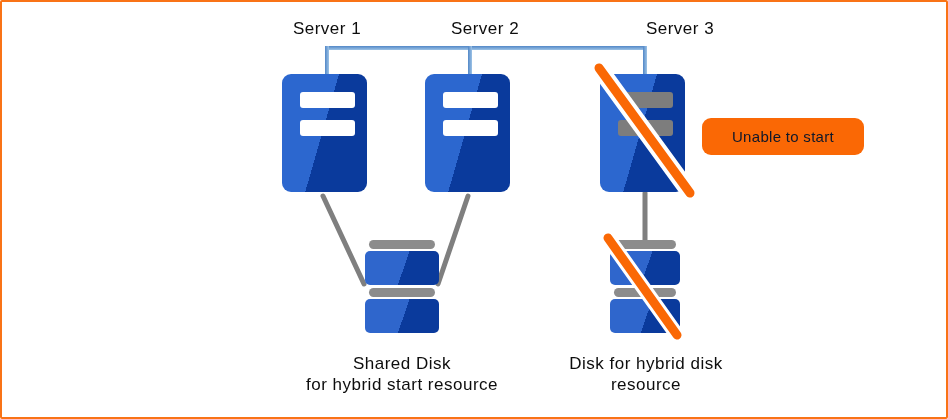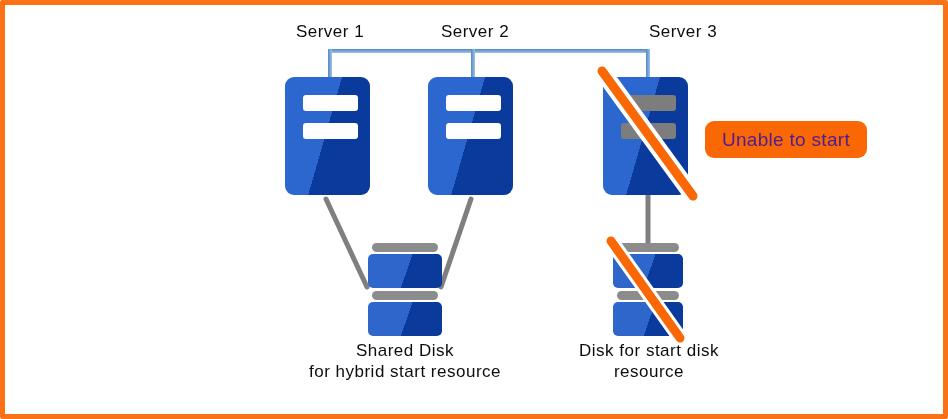--- a/index.html
+++ b/index.html
@@ -1,20 +1,20 @@
 <!DOCTYPE html>
 <html><head>
 <meta charset="utf-8">
 <style>
   html,body { margin:0; padding:0; background:#ffffff; }
   body { font-family:"Liberation Sans", sans-serif; }
 
   .canvas {
     position:relative; width:948px; height:419px;
-    background:#ffffff; border:5px solid #f97316; border-radius:2px;
+    background:#ffffff; border:2px solid #f97316; border-radius:2px;
     box-sizing:border-box; overflow:hidden;
   }
 
   
   .label {
     position:absolute; color:#0d0d0d; font-size:17px; line-height:21px;
     text-align:center; letter-spacing:0.5px; white-space:nowrap;
   }
   .server-label { top:16px; width:120px; }
 
@@ -47,34 +47,34 @@
                background:linear-gradient(109deg,#2f66cc 52%,#0a3a9c 52%); }
   .disk .bar + .box + .bar { margin-top:3px; }
 
   
   svg.underlay { position:absolute; left:0; top:0; z-index:0; }
   svg.overlay  { position:absolute; left:0; top:0; z-index:2; pointer-events:none; }
 
   
   .badge {
     position:absolute; left:700px; top:116px; width:162px; height:37px;
-    border-radius:9px; background:#fa6805; color:#4c1d95;
+    border-radius:9px; background:#fa6805; color:#0f172a;
     display:flex; align-items:center; justify-content:center;
-    font-size:19px; letter-spacing:0.3px; z-index:2; white-space:nowrap;text-align:right;
+    font-size:15px; letter-spacing:0.3px; z-index:2; white-space:nowrap;text-align:right;
   }
 
-  .disk-label { top:335px; width:320px; }
+  .disk-label { top:351px; width:320px; }
 </style>
 </head>
 <body>
 
 <div class="canvas">
 
   <div class="label server-label" style="left:265px">Server 1</div>
-  <div class="label server-label" style="left:410px">Server 2</div>
+  <div class="label server-label" style="left:423px">Server 2</div>
   <div class="label server-label" style="left:618px">Server 3</div>
 
   <div class="bus bus-h"></div>
   <div class="bus bus-v" style="left:323px"></div>
   <div class="bus bus-v" style="left:466px"></div>
   <div class="bus bus-v" style="left:641px"></div>
 
   <svg class="underlay" width="948" height="419">
     <line x1="321" y1="194" x2="362" y2="282" stroke="#7f7f7f" stroke-width="5" stroke-linecap="round"></line>
     <line x1="466" y1="194" x2="436" y2="282" stroke="#7f7f7f" stroke-width="5" stroke-linecap="round"></line>
@@ -115,17 +115,17 @@
     <line x1="606" y1="236" x2="675" y2="333" stroke="#fa6805" stroke-width="9" stroke-linecap="round"></line>
   </svg>
 
   <div class="badge">Unable to start</div>
 
   <div class="label disk-label" style="left:240px">
     <span>Shared Disk</span><br>
     <span>for hybrid start resource</span>
   </div>
   <div class="label disk-label" style="left:484px">
-    <span>Disk for start disk</span><br>
+    <span>Disk for hybrid disk</span><br>
     <span>resource</span>
   </div>
 
 </div>
 
 </body></html>

